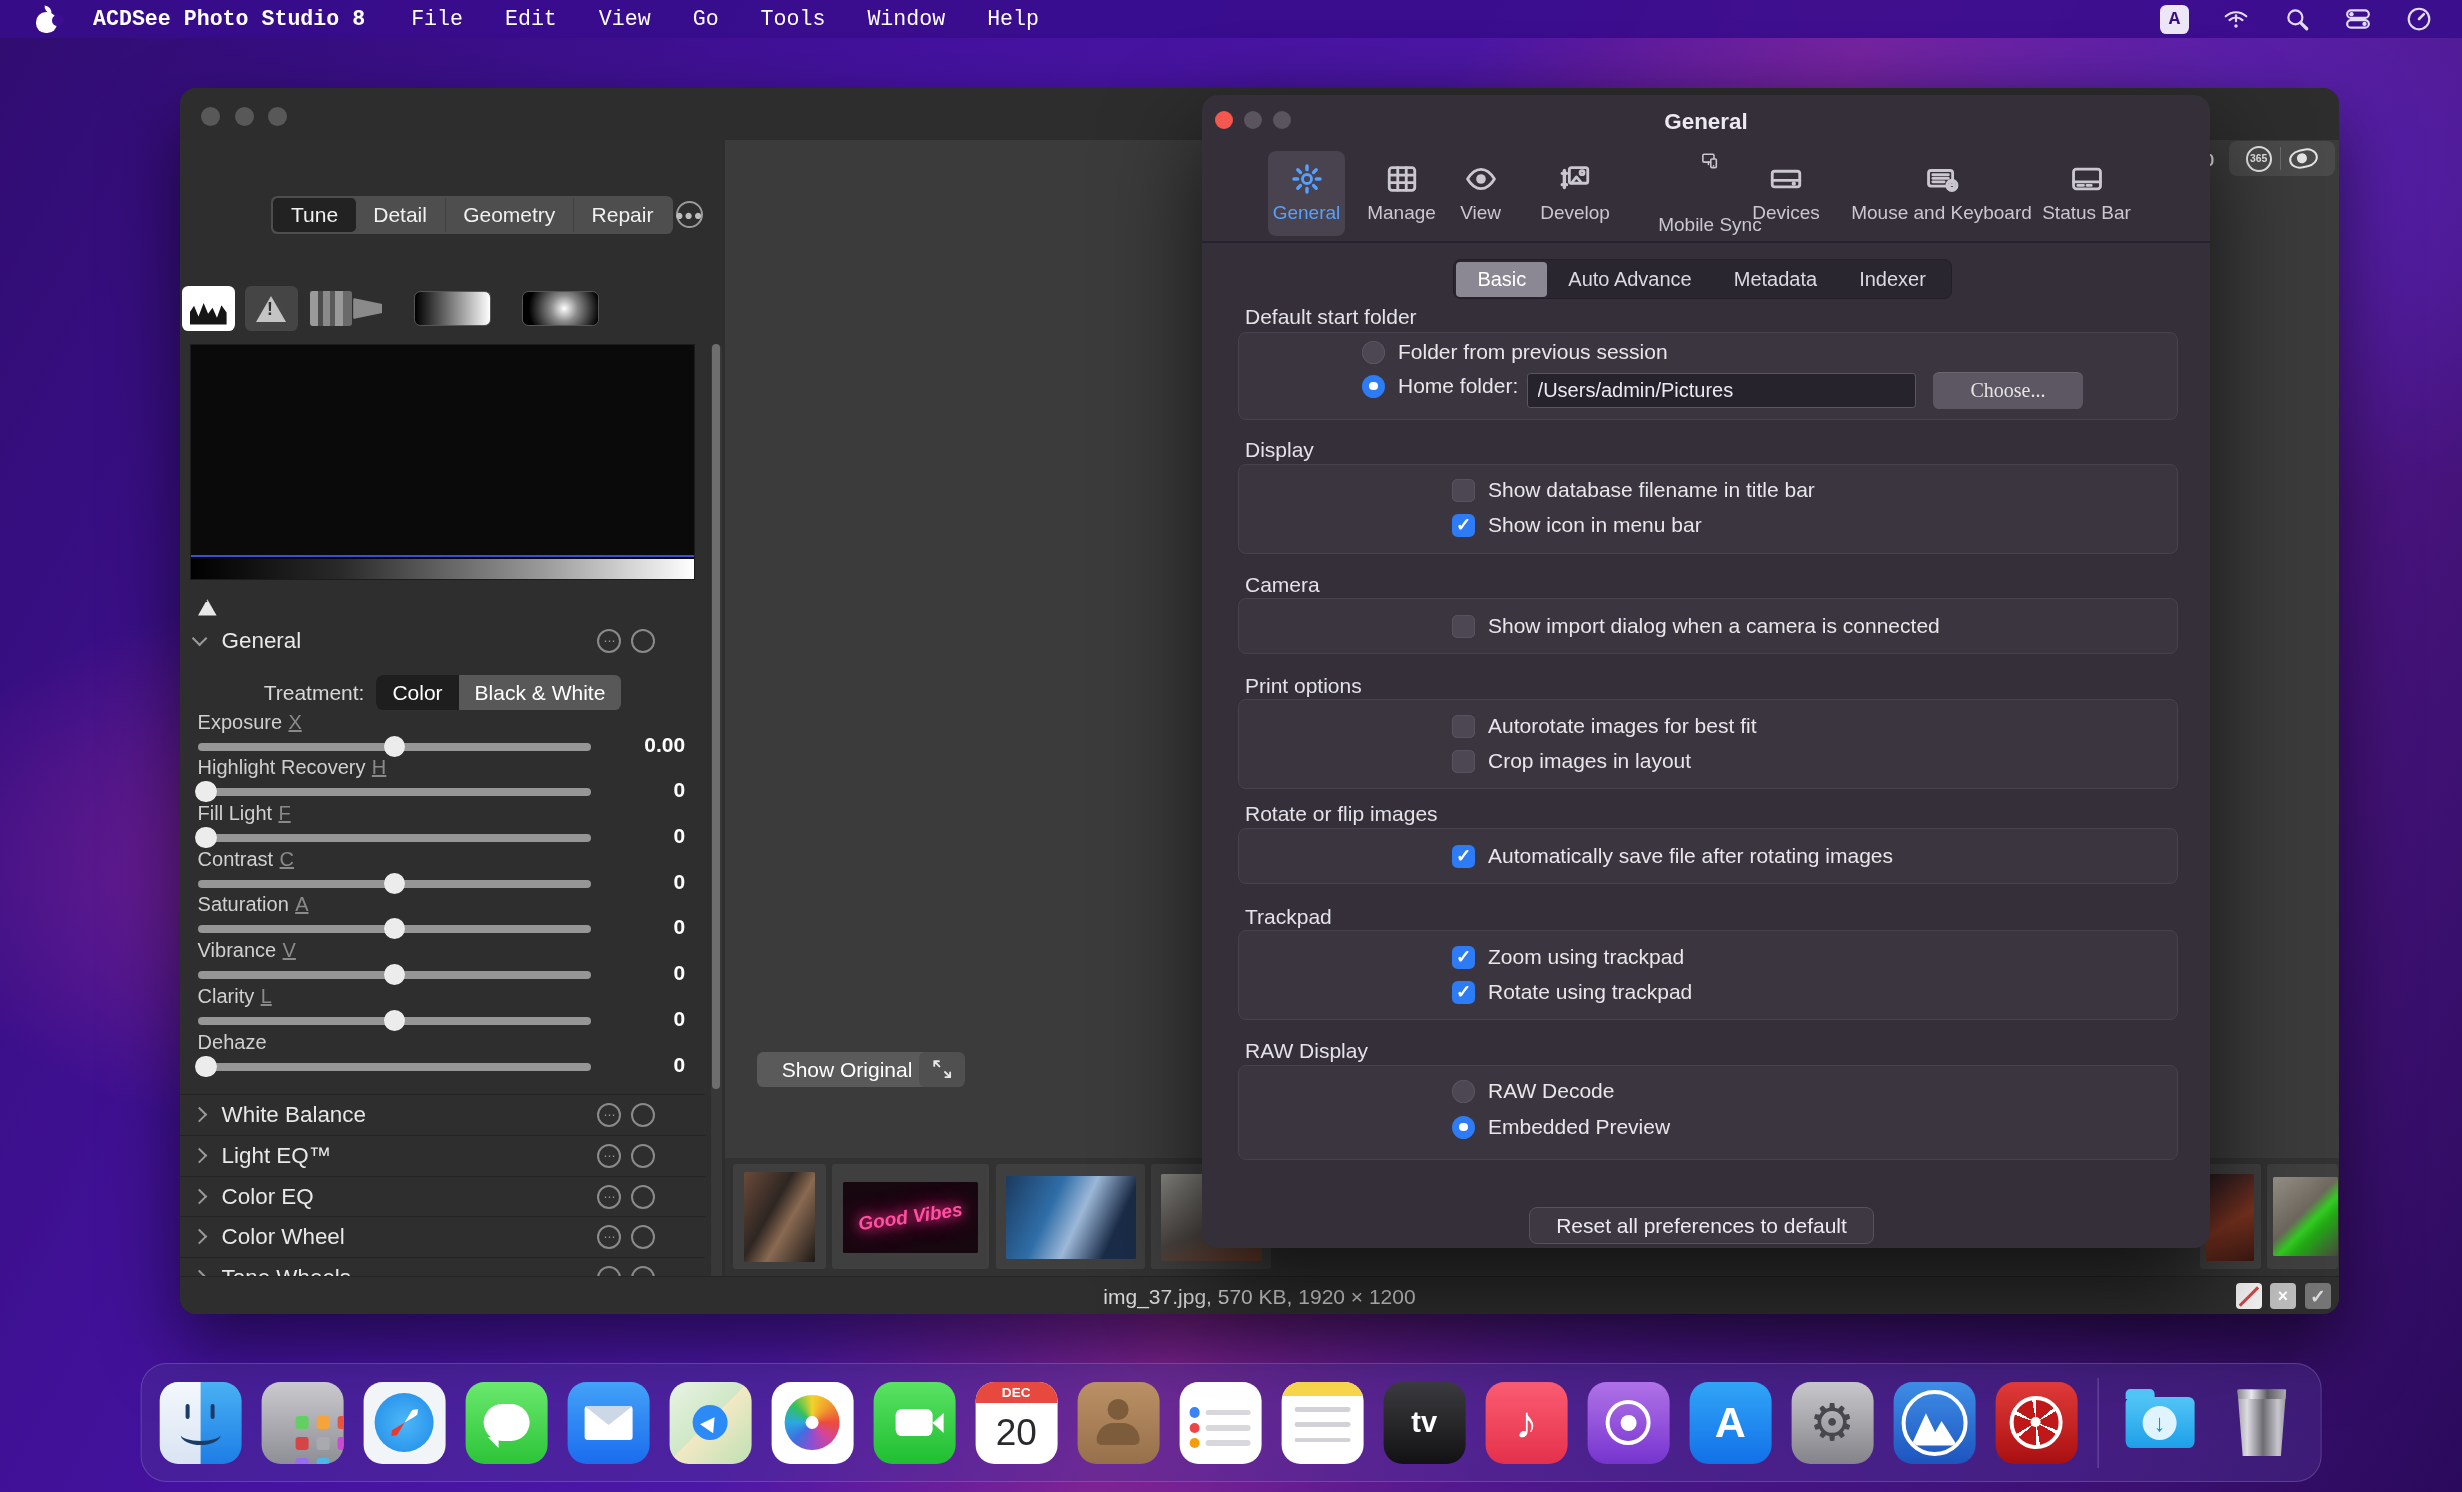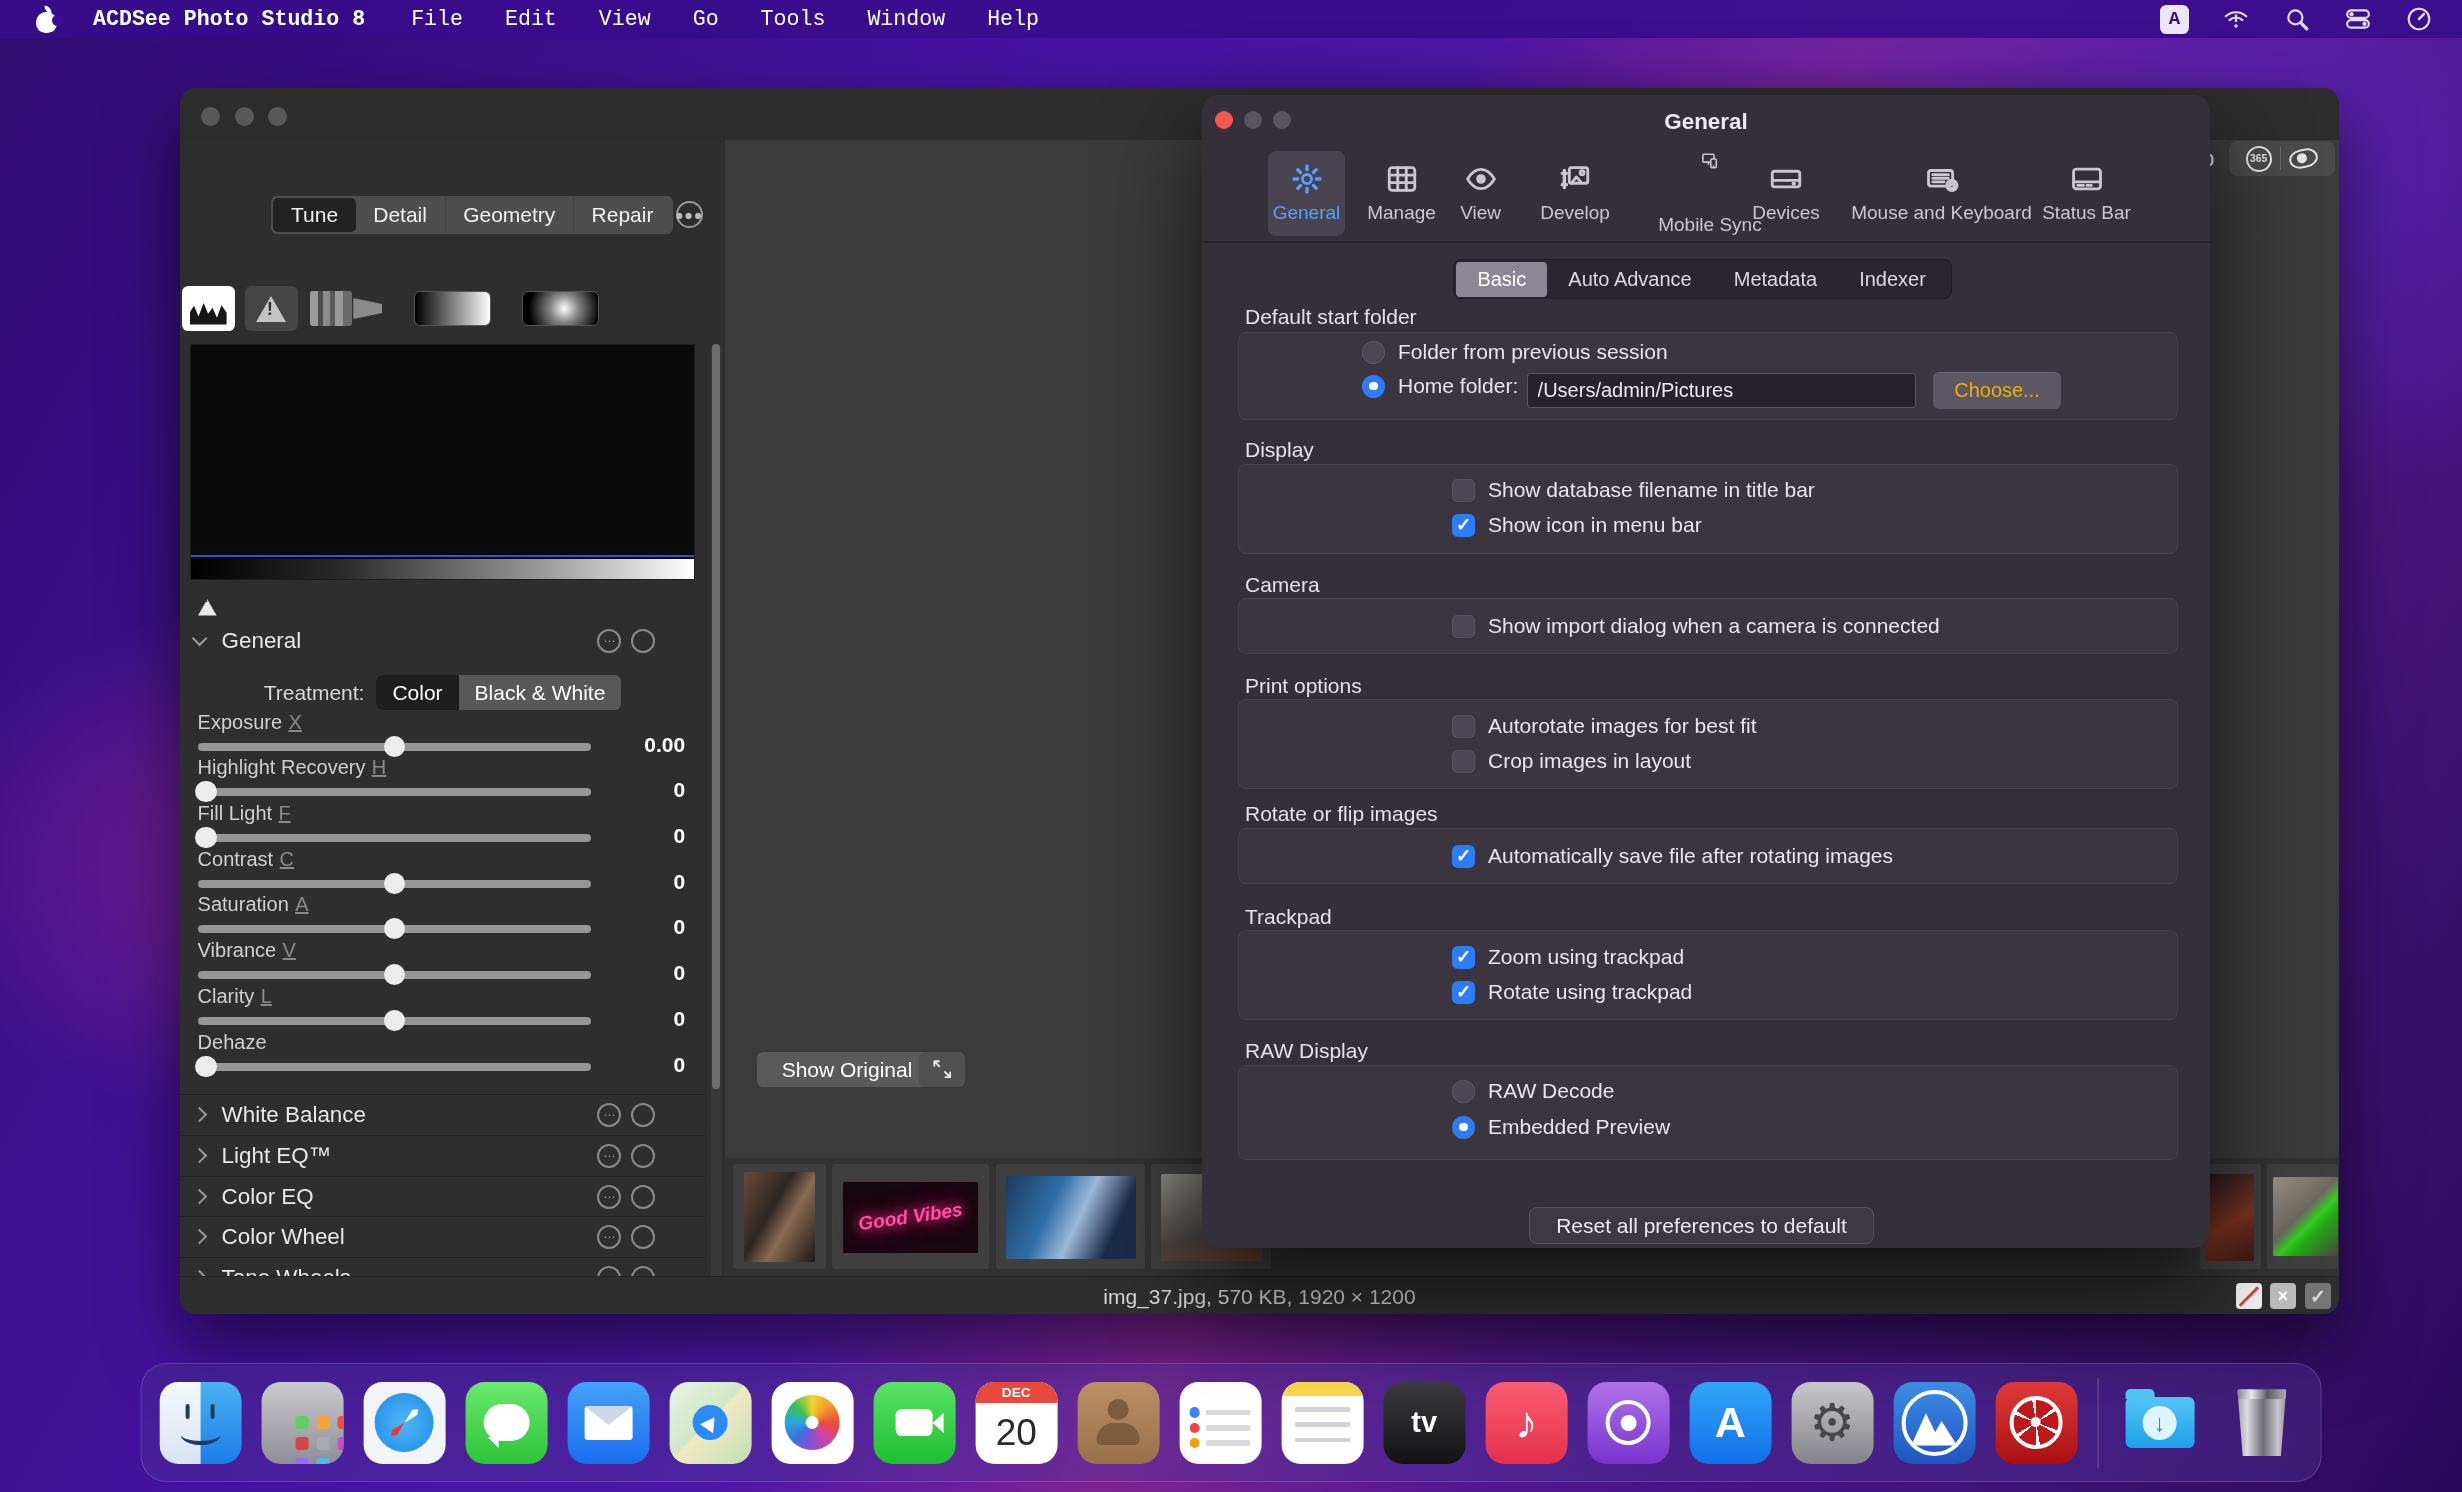--- a/index.html
+++ b/index.html
@@ -164,22 +164,22 @@
   .ckbox { width:23px; height:23px; border-radius:5.6px; background:#4c4752; box-shadow:inset 0 0 0 0.8px #5b5661; }
   .ckbox.on { background:#2e7bf6; box-shadow:none; position:relative; }
   .ckbox.on::after { content:"✓"; position:absolute; left:4px; top:0px; color:#fff; font-size:18.4px; font-weight:bold; }
   .rdo { width:23px; height:23px; border-radius:50%; background:#4c4752; box-shadow:inset 0 0 0 0.8px #5b5661; }
   .rdo.on { background:#2e7bf6; box-shadow:none; position:relative; }
   .rdo.on::after { content:""; position:absolute; left:7.2px; top:7.2px; width:8.8px; height:8.8px; border-radius:50%; background:#fff; }
   .cklabel { font-size:21px; color:#e8e6ea; }
 
   .field { position:absolute; width:389px; height:35px; background:#27232d; border:0.8px solid #5b5661; border-radius:3.2px;
     color:#eceaf0; font-size:20px; font-family:"Liberation Sans",sans-serif; padding:0 9.6px; }
-  .choose-btn { position:absolute; width:128px; height:37px; background:#5c5762; border-radius:6.4px; color:#eab308; font-size:20px;
-    display:flex; align-items:center; justify-content:center; box-shadow:inset 0 0.8px 0 rgba(255,255,255,.12); }
+  .choose-btn { position:absolute; width:150px; height:37px; background:#5c5762; border-radius:6.4px; color:#e5e5e5; font-size:20px;
+    display:flex; align-items:center; justify-content:center; box-shadow:inset 0 0.8px 0 rgba(255,255,255,.12);font-family:Liberation Serif, serif; }
   .reset-btn { position:absolute; left:327px; top:1112px; width:345px; height:37px; background:#3d3842; border:0.8px solid #57525c;
     border-radius:8px; color:#eceaf0; font-size:21px; display:flex; align-items:center; justify-content:center; }
 
   
   .dock { position:absolute; left:50%; bottom:9.6px; transform:translateX(-50%); height:119px;
     background:rgba(78,52,150,.38); border:1.6px solid rgba(255,255,255,.16); border-radius:26px;
     display:flex; align-items:center; gap:20px; padding:0 17.6px; }
   .dk { position:relative; width:82px; height:82px; border-radius:19px; display:flex; align-items:center; justify-content:center; overflow:hidden; }
   .dk.running::after { content:""; position:absolute; left:37px; bottom:-13px; width:7.2px; height:7.2px; border-radius:50%; background:rgba(230,220,255,.85); }
   .dock .divider { width:1.6px; height:90px; background:rgba(255,255,255,.25); }

